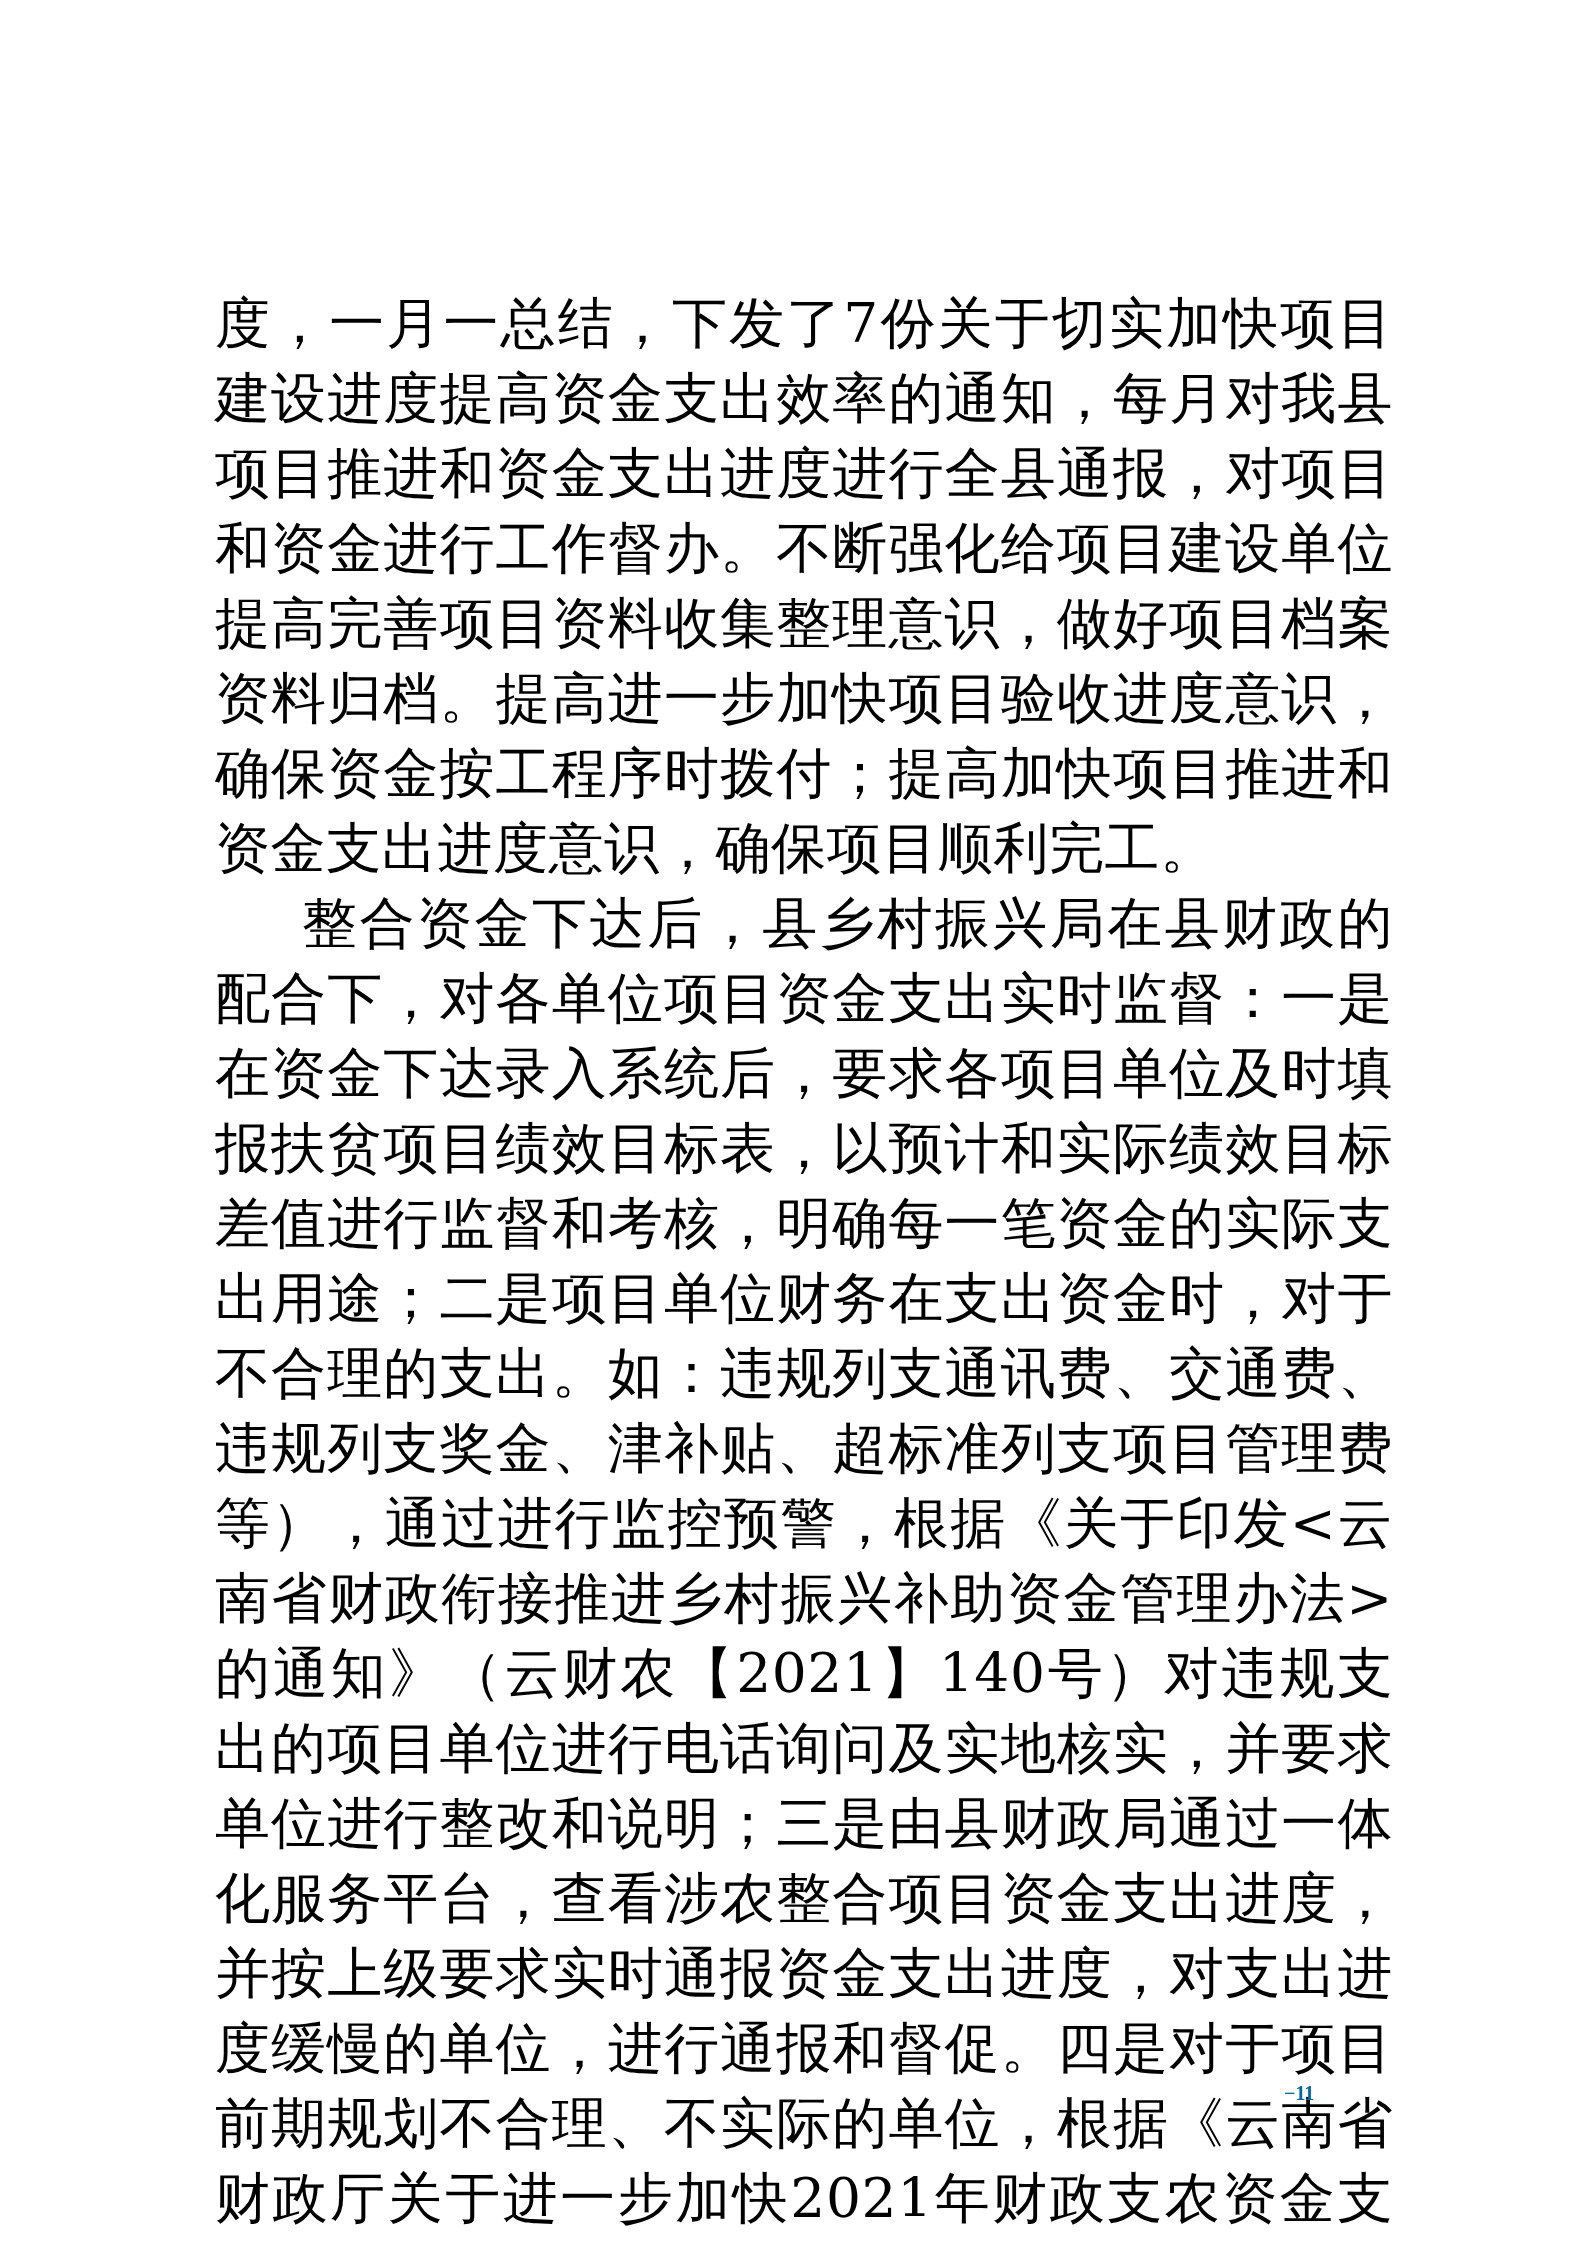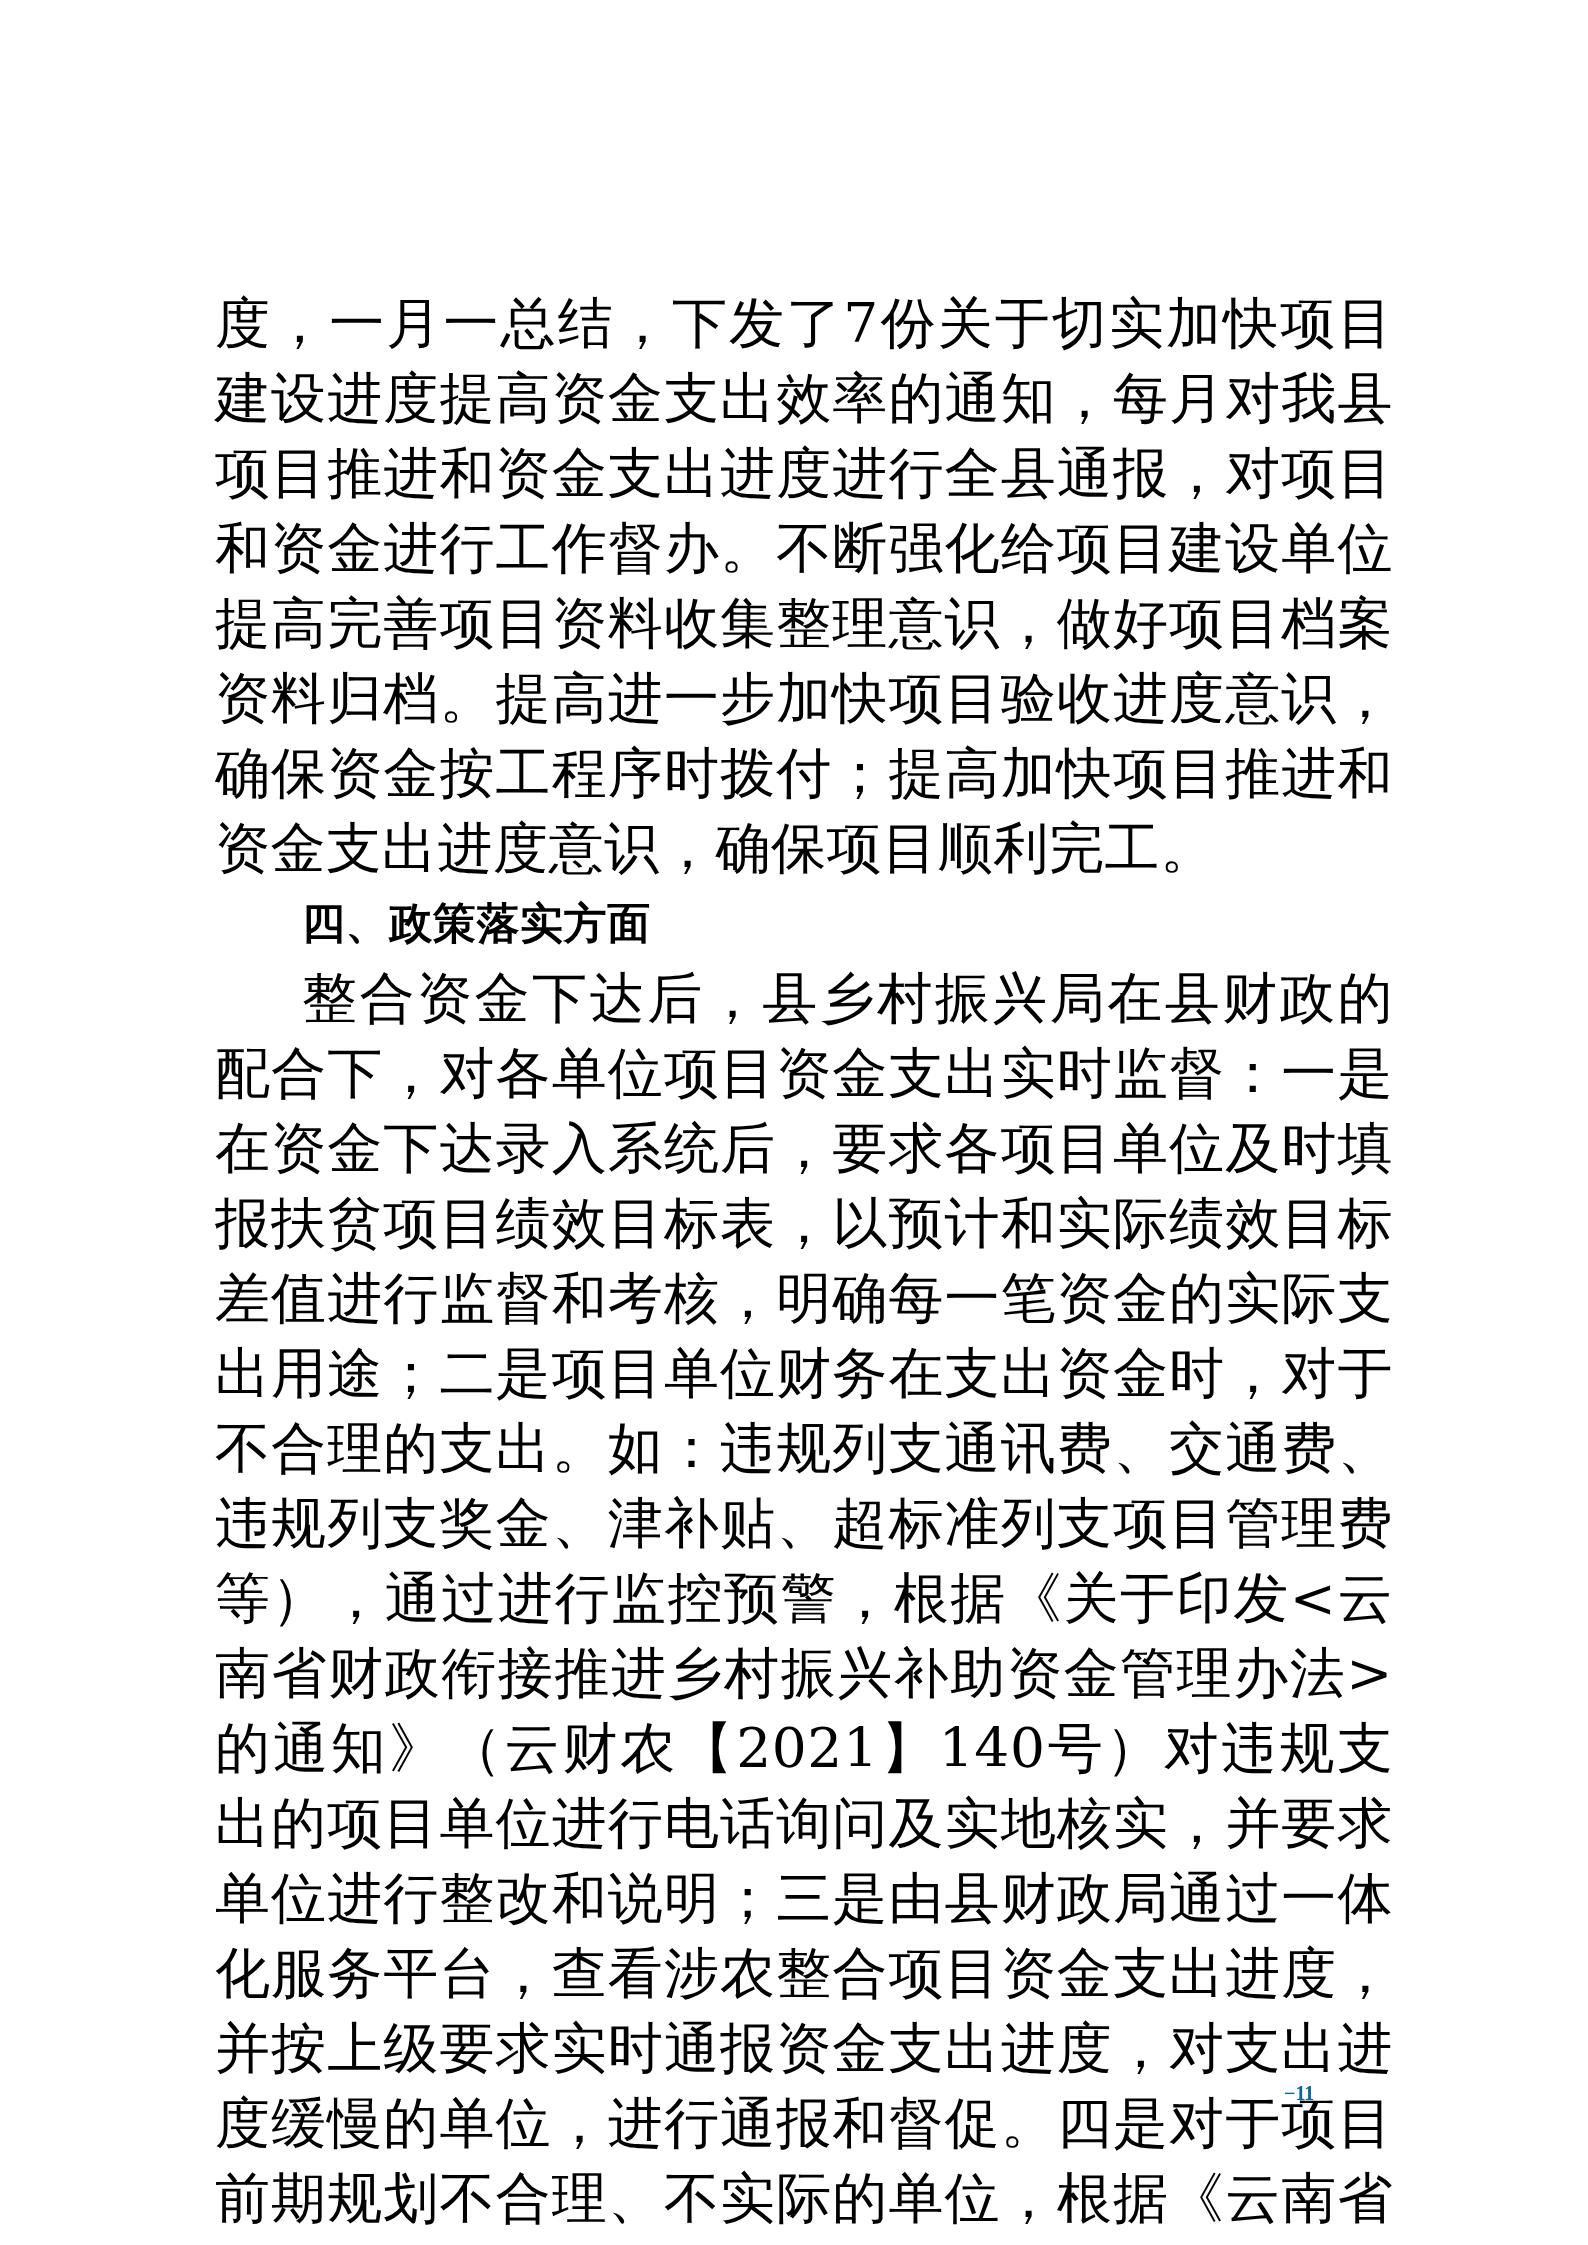--- a/index.html
+++ b/index.html
@@ -50,17 +50,16 @@
     font-family: "Liberation Serif", "DejaVu Serif", serif;
     color: #0369a1;
     font-weight: bold;
   }
 </style>
 </head>
 <body>
 
 <div class="page">
   <p class="para">度，一月一总结，下发了7份关于切实加快项目建设进度提高资金支出效率的通知，每月对我县项目推进和资金支出进度进行全县通报，对项目和资金进行工作督办。不断强化给项目建设单位提高完善项目资料收集整理意识，做好项目档案资料归档。提高进一步加快项目验收进度意识，确保资金按工程序时拨付；提高加快项目推进和资金支出进度意识，确保项目顺利完工。</p>
-  <p class="heading">四、政策落实方面</p>
   <p class="para indent">整合资金下达后，县乡村振兴局在县财政的配合下，对各单位项目资金支出实时监督：一是在资金下达录入系统后，要求各项目单位及时填报扶贫项目绩效目标表，以预计和实际绩效目标差值进行监督和考核，明确每一笔资金的实际支出用途；二是项目单位财务在支出资金时，对于不合理的支出。如：违规列支通讯费、交通费、违规列支奖金、津补贴、超标准列支项目管理费等），通过进行监控预警，根据《关于印发&lt;云南省财政衔接推进乡村振兴补助资金管理办法&gt;的通知》（云财农【2021】140号）对违规支出的项目单位进行电话询问及实地核实，并要求单位进行整改和说明；三是由县财政局通过一体化服务平台，查看涉农整合项目资金支出进度，并按上级要求实时通报资金支出进度，对支出进度缓慢的单位，进行通报和督促。四是对于项目前期规划不合理、不实际的单位，根据《云南省财政厅关于进一步加快2021年财政支农资金支出进度通知》（云财农2021]190号）对资金进行收回重新统筹安排合理使用资金，加快资金支出进度，提高资金使用效益。</p>
 </div>
 
 <div class="page-number">−11</div>
 
 </body></html>

